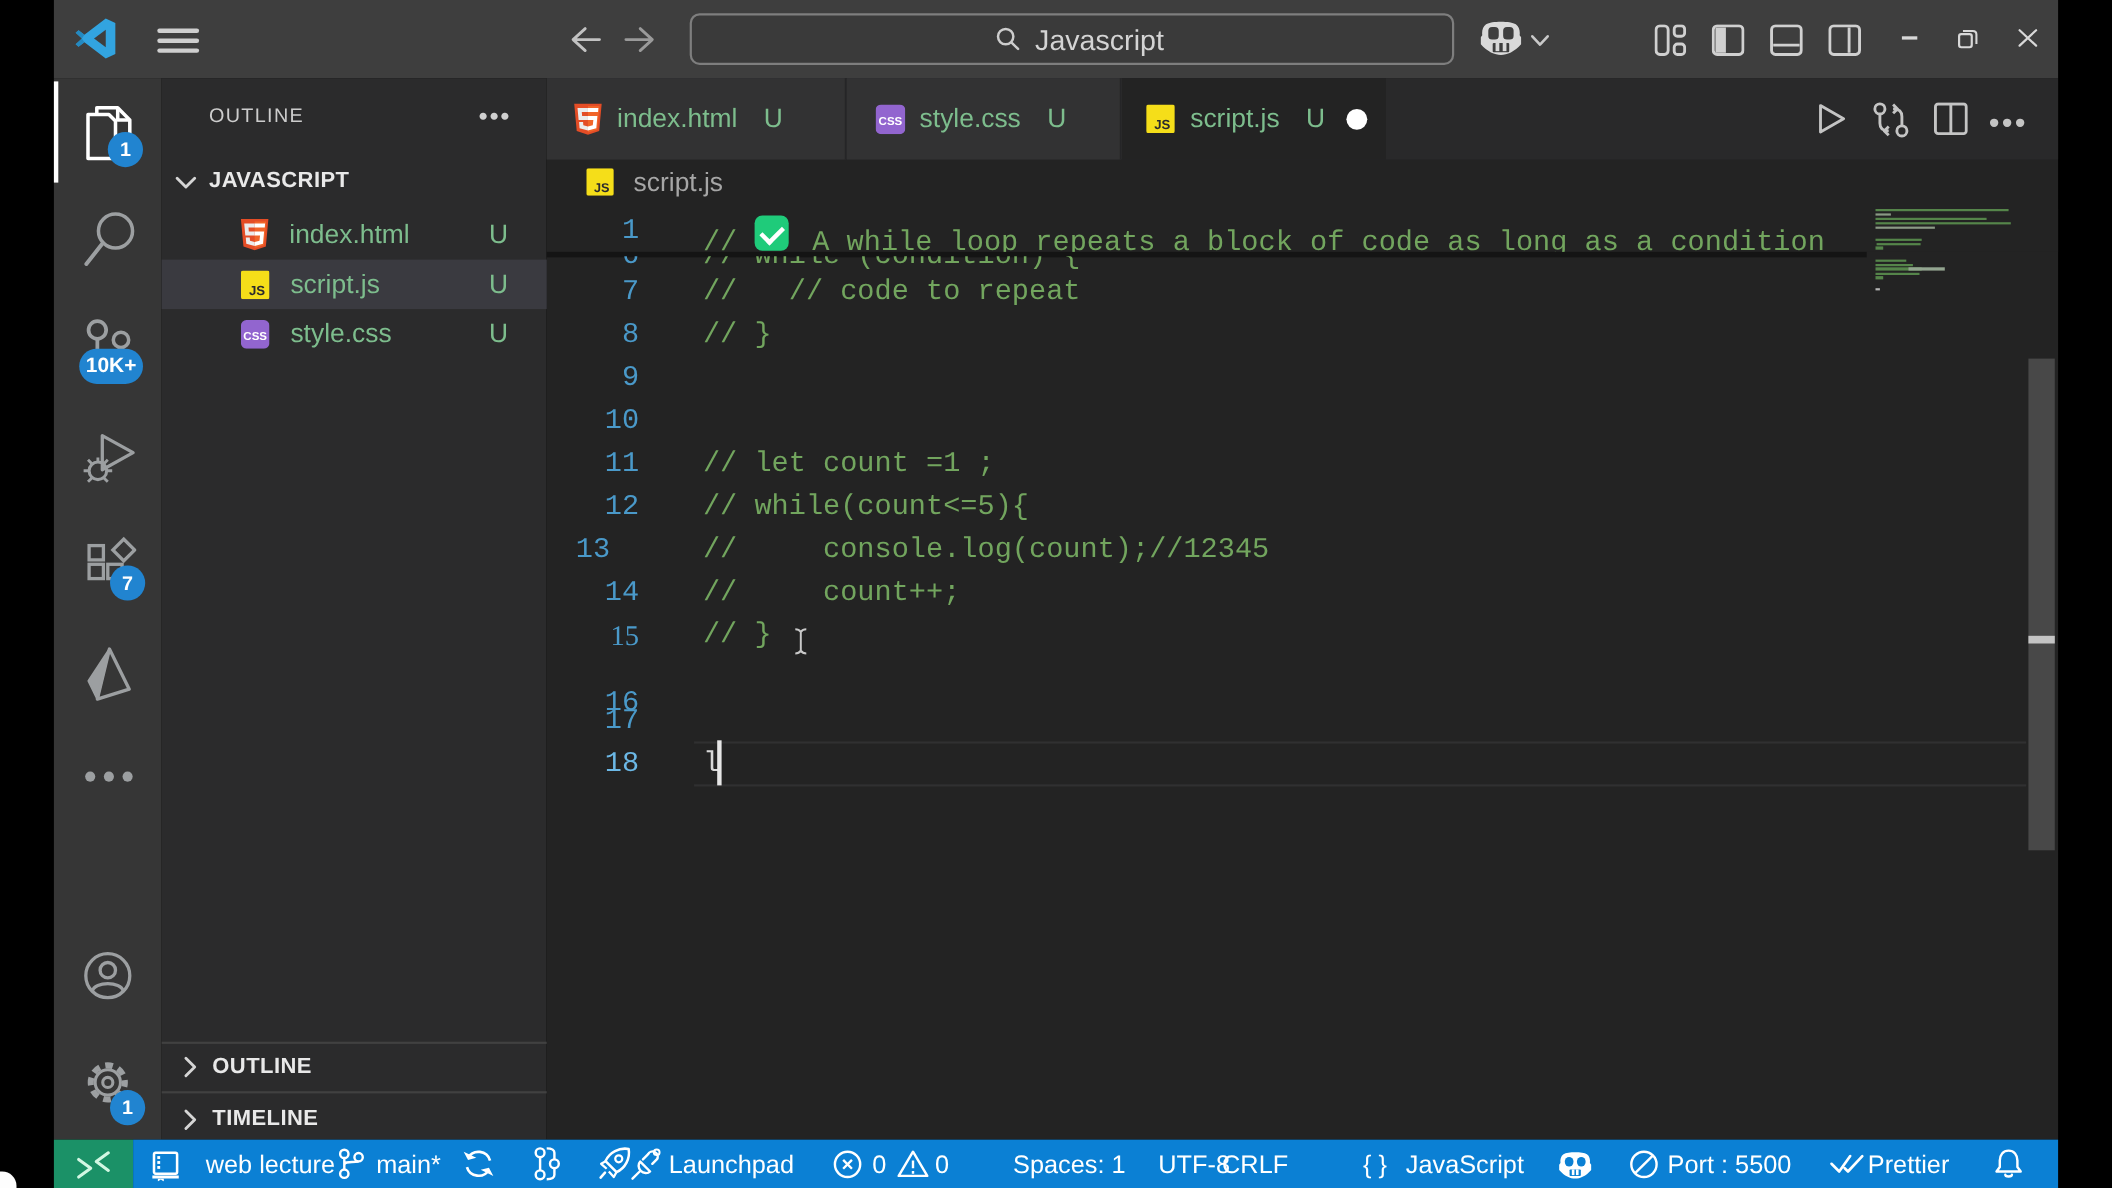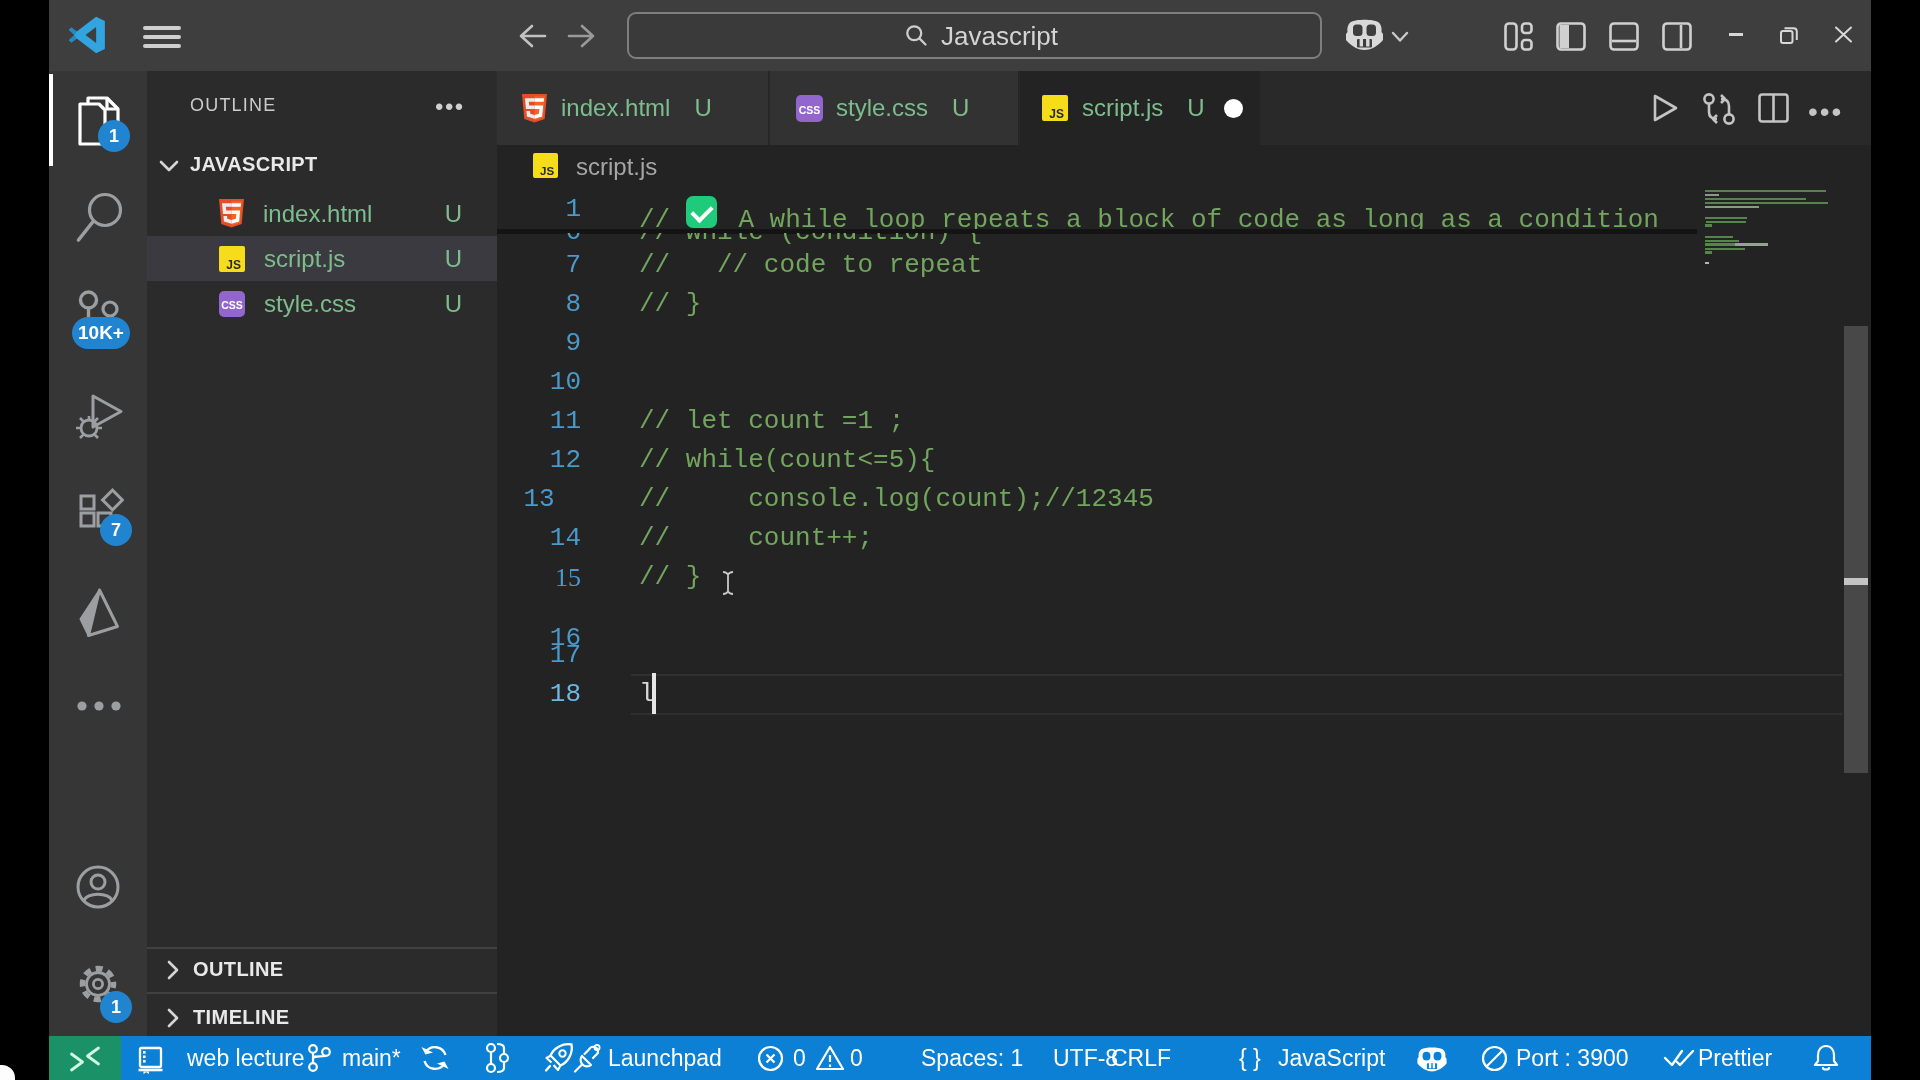--- a/index.html
+++ b/index.html
@@ -379,21 +379,21 @@
   <rect x="6.5" y="6" width="10" height="11" rx="5" fill="#0b80d4"></rect>
   <rect x="20.5" y="6" width="10" height="11" rx="5" fill="#0b80d4"></rect>
   <rect x="12" y="20.5" width="13" height="7.5" rx="1" fill="#0b80d4"></rect>
   <rect x="14.6" y="20.5" width="3" height="6.5" fill="#ffffff"></rect>
   <rect x="19.4" y="20.5" width="3" height="6.5" fill="#ffffff"></rect>
 </svg>
 <svg class="abs" style="left:1481px; top:1045px;" width="27" height="27" viewBox="0 0 27 27">
   <circle cx="13.5" cy="13.5" r="11.5" stroke="#fff" stroke-width="2.2" fill="none"></circle>
   <path d="M5.5 21.5 L21.5 5.5" stroke="#fff" stroke-width="2.2"></path>
 </svg>
-<div class="statitem" style="left:1516px;">Port : 3900</div>
+<div class="statitem" style="left:1516px;">Port : 5500</div>
 <svg class="abs" style="left:1663px; top:1047px;" width="32" height="22" viewBox="0 0 32 22">
   <path d="M2 11 L9 18 L19 4 M14 15 L17 18 L30 4" stroke="#fff" stroke-width="2.4" fill="none" stroke-linecap="round" stroke-linejoin="round"></path>
 </svg>
 <div class="statitem" style="left:1698px;">Prettier</div>
 <svg class="abs" style="left:1812px; top:1043px;" width="28" height="30" viewBox="0 0 28 30">
   <path d="M14 3 C9 3, 6 7, 6 12 L6 18 L3 22 L25 22 L22 18 L22 12 C22 7, 19 3, 14 3 Z" stroke="#fff" stroke-width="2.2" fill="none" stroke-linejoin="round"></path>
   <path d="M11 25 C11 27, 17 27, 17 25" stroke="#fff" stroke-width="2.2" fill="none" stroke-linecap="round"></path>
 </svg>
 
 <div class="abs" style="left:-12px; top:1065px; width:27px; height:30px; background:#fdfdfd; border-radius:0 13px 0 0;"></div>

